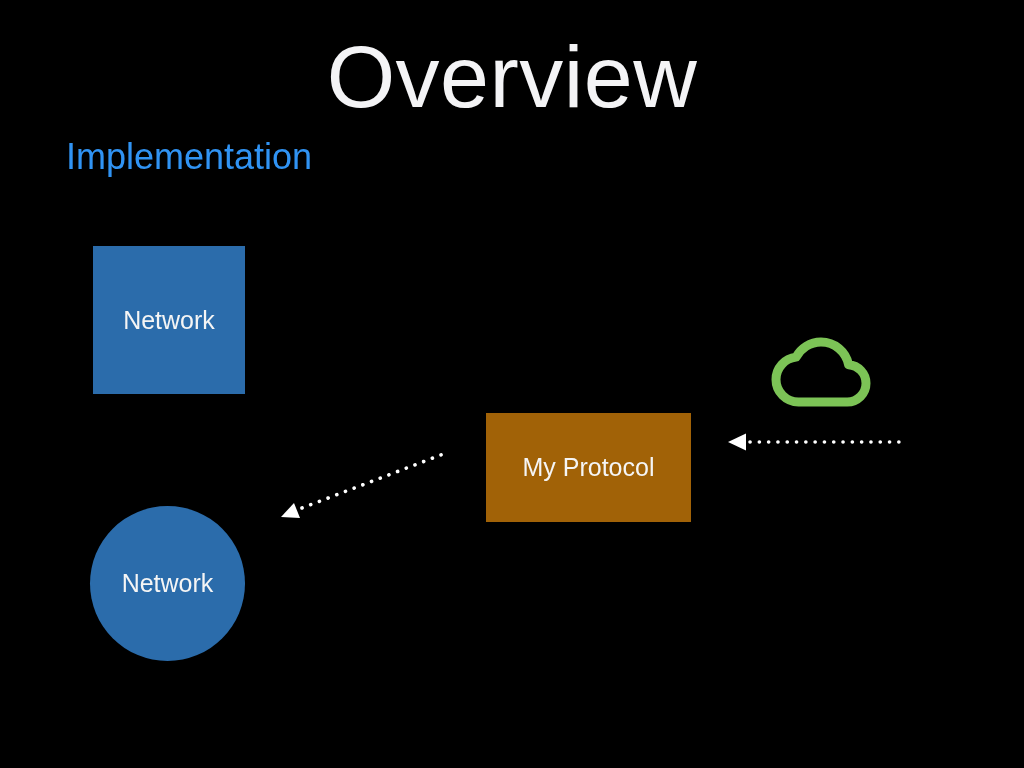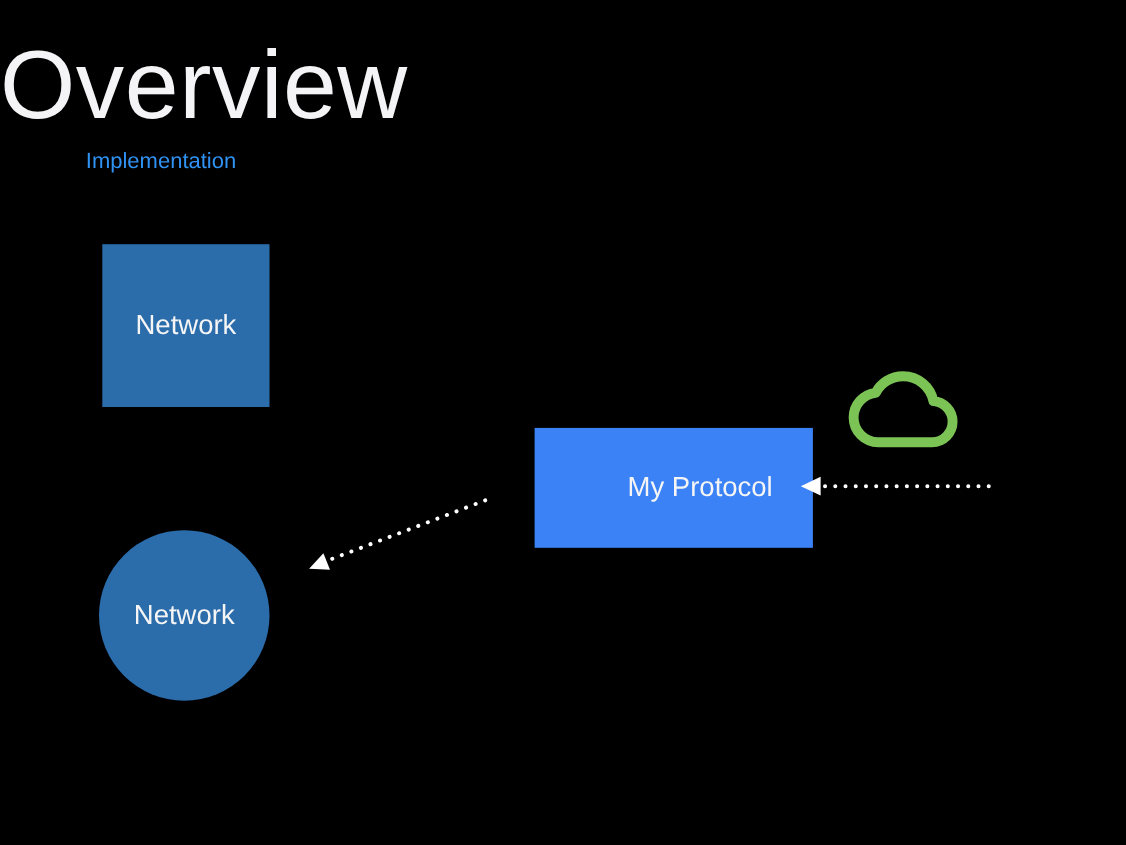--- a/index.html
+++ b/index.html
@@ -9,45 +9,46 @@
     font-family: "Liberation Sans", sans-serif;
     position: relative;
     overflow: hidden;
   }
   .slide { position: absolute; inset: 0; }
 
   .slide-title {
     position: absolute;
     top: 26px; left: 0; width: 100%;
     margin: 0;
-    text-align: left;
+    text-align: center;
     font-size: 88px;
     font-weight: 200;
     letter-spacing: 0.5px;
     color: #f4f4f6;
   }
 
   .slide-subtitle {
     position: absolute;
-    left: 78px; top: 136px;
-    font-size: 20px;
+    left: 66px; top: 136px;
+    font-size: 36px;
     font-weight: 300;
     color: #3093f3;
   }
 
   .node {
     position: absolute;
     display: flex;
     align-items: center;
     justify-content: center;
     text-align: center;
     color: #f5f5f5;
     font-size: 25px;
     font-weight: 300;
     line-height: 1.45;
+    margin-top: 24px;
   }
   .node-square   { left: 93px;  top: 222px; width: 152px; height: 148px; }
   .node-rect     { left: 486px; top: 389px; width: 205px; height: 109px; }
   .node-circle   { left: 90px;  top: 482px; width: 155px; height: 155px; border-radius: 50%; }
 
   .node-label { display: block; }
   .node-label .line { display: block; }
 
   .cloud-icon {
     position: absolute;
@@ -70,21 +71,21 @@
   <h1 class="slide-title">Overview</h1>
 
   <div class="slide-subtitle">Implementation</div>
 
   <div class="node node-square" style="background: rgb(43, 108, 171);">
     <span class="node-label">
       <span class="line">Network</span>
     </span>
   </div>
 
-  <div class="node node-rect" style="background: #3b82f6; padding-left: 48px;">
+  <div class="node node-rect" style="background: #a16207;">
     <span class="node-label">My Protocol</span>
   </div>
 
   <div class="node node-circle" style="background: rgb(43, 108, 171);">
     <span class="node-label">Network</span>
   </div>
 
   <svg class="cloud-icon" viewBox="-1.6 2.4 27.2 19.2" xmlns="http://www.w3.org/2000/svg">
     <path d="M19.35 10.04 C18.67 6.59 15.64 4 12 4 C9.11 4 6.6 5.64 5.35 8.04 C2.34 8.36 0 10.91 0 14 C0 17.31 2.69 20 6 20 L19 20 C21.76 20 24 17.76 24 15 C24 12.36 21.95 10.22 19.35 10.04 Z" fill="none" stroke-width="2.4" stroke-linejoin="round" stroke-linecap="round" stroke="#7cc356"></path>
   </svg>

